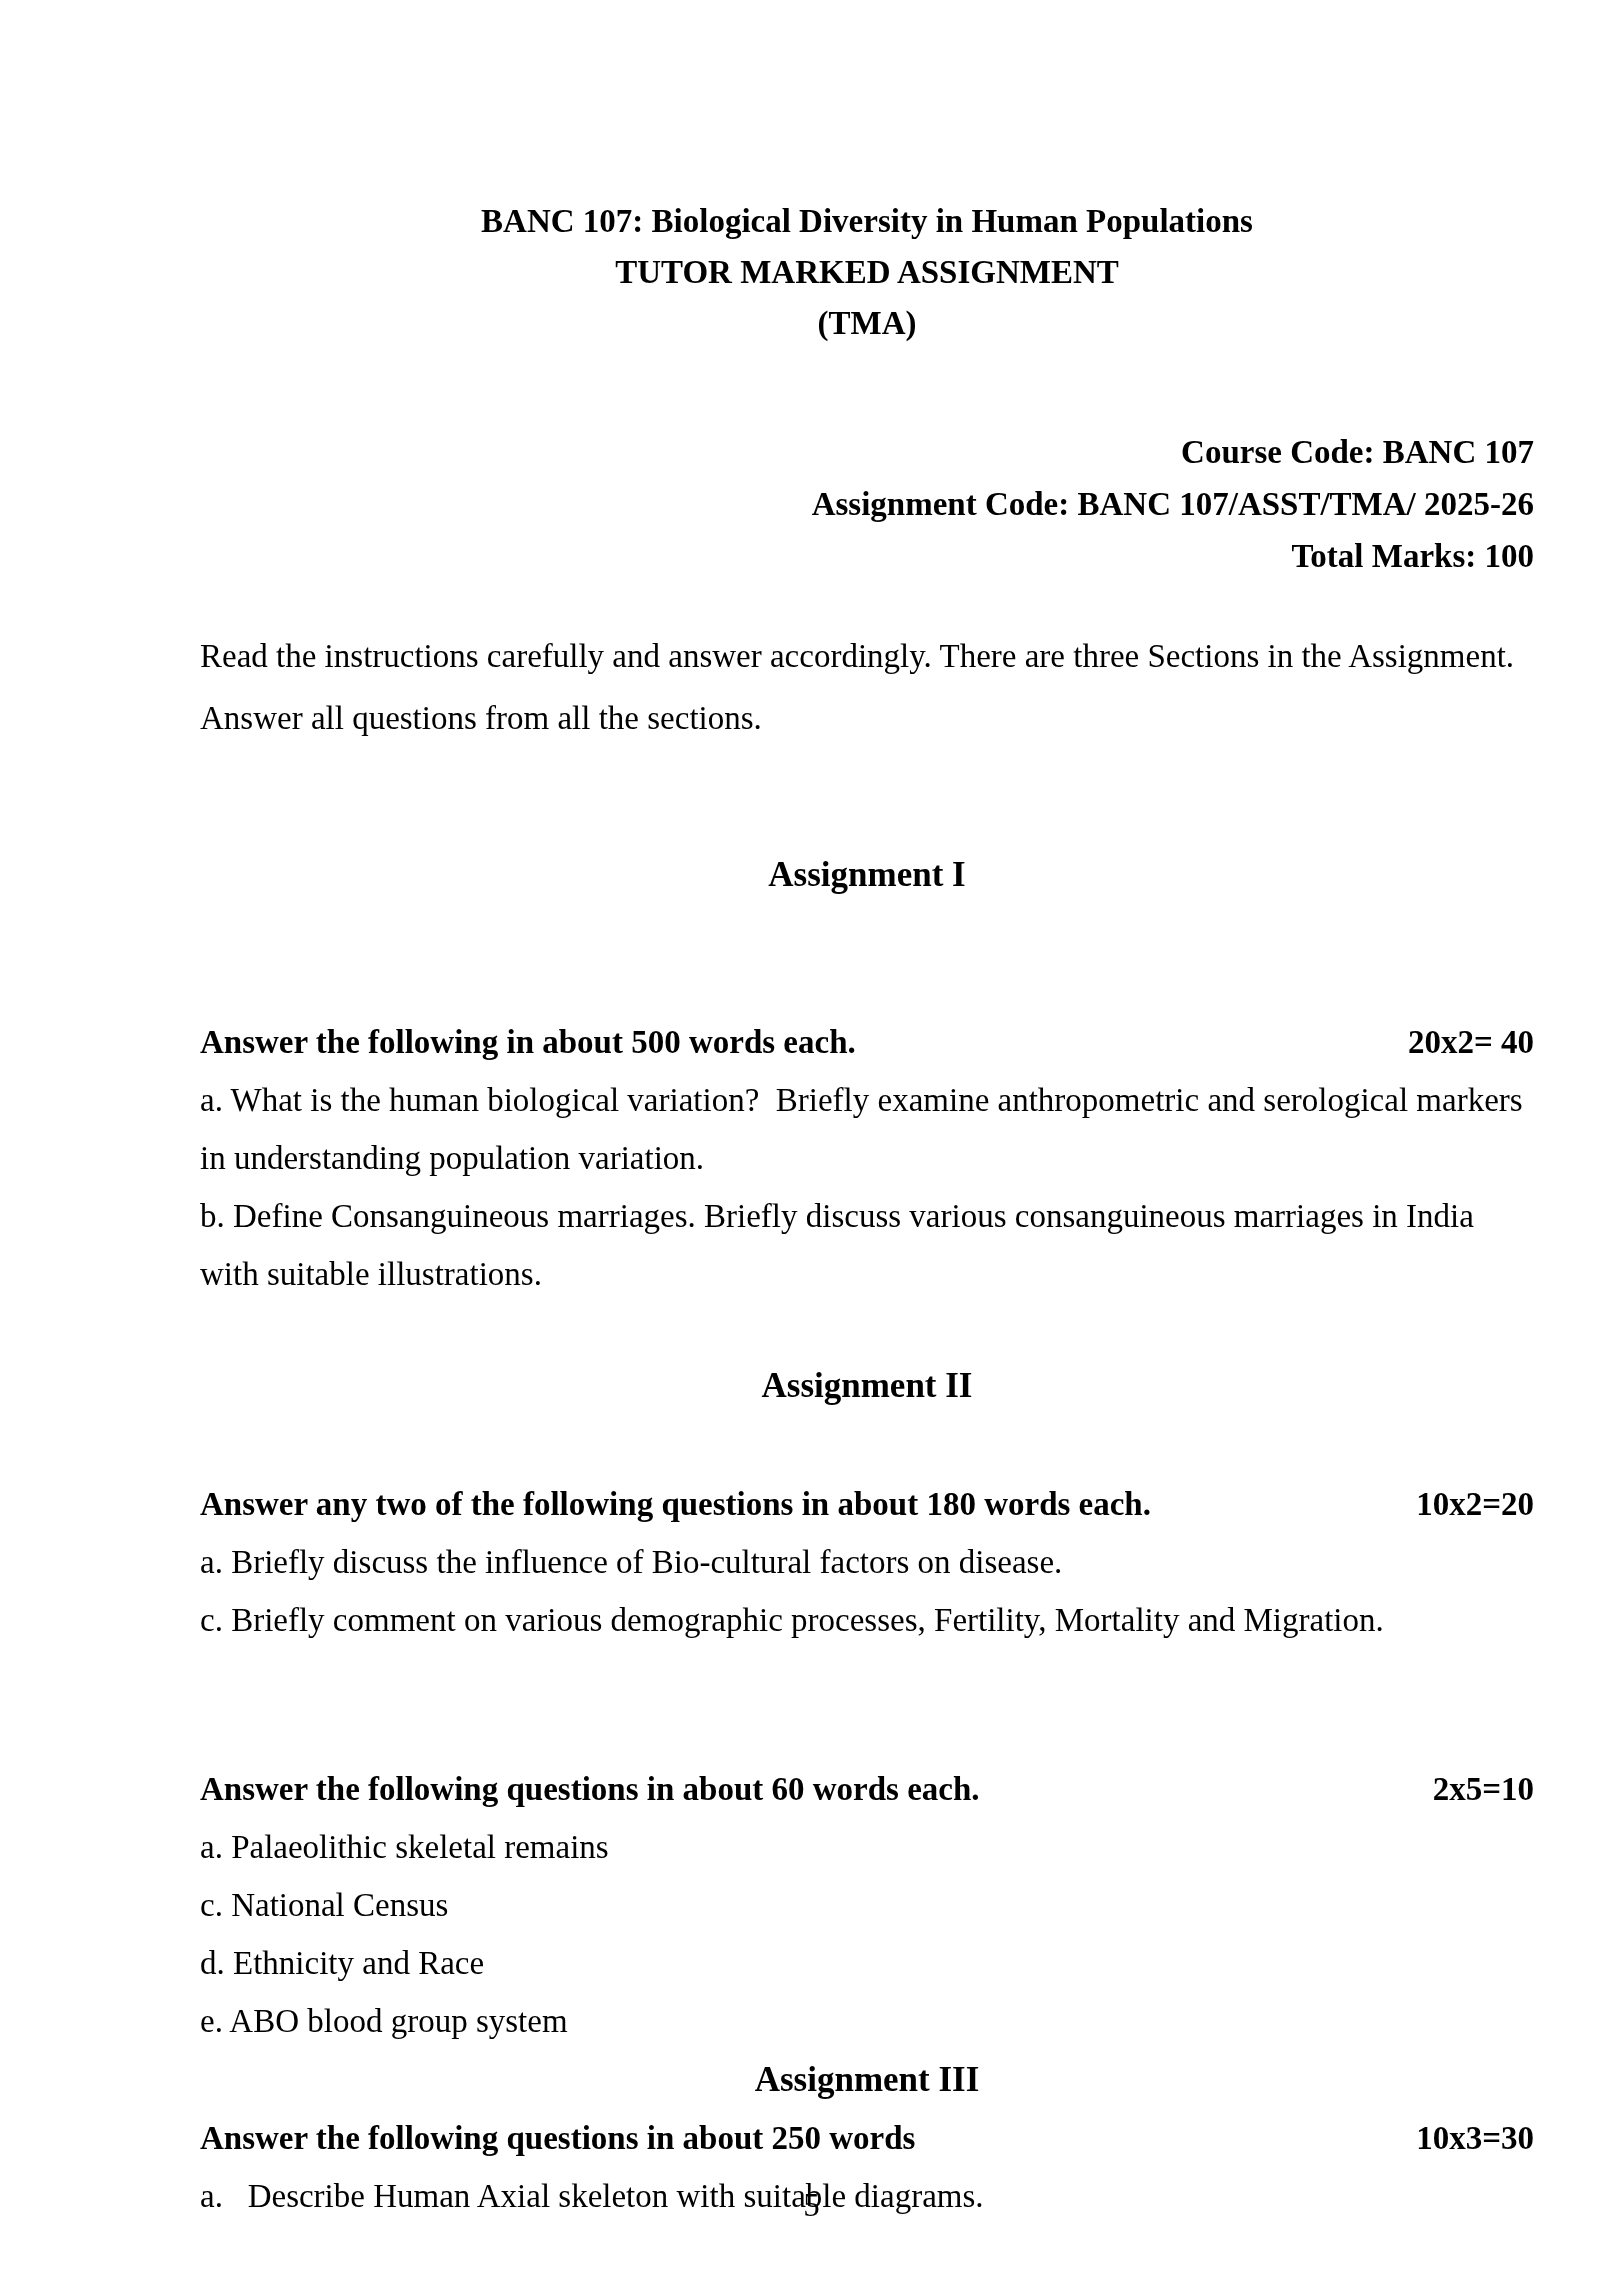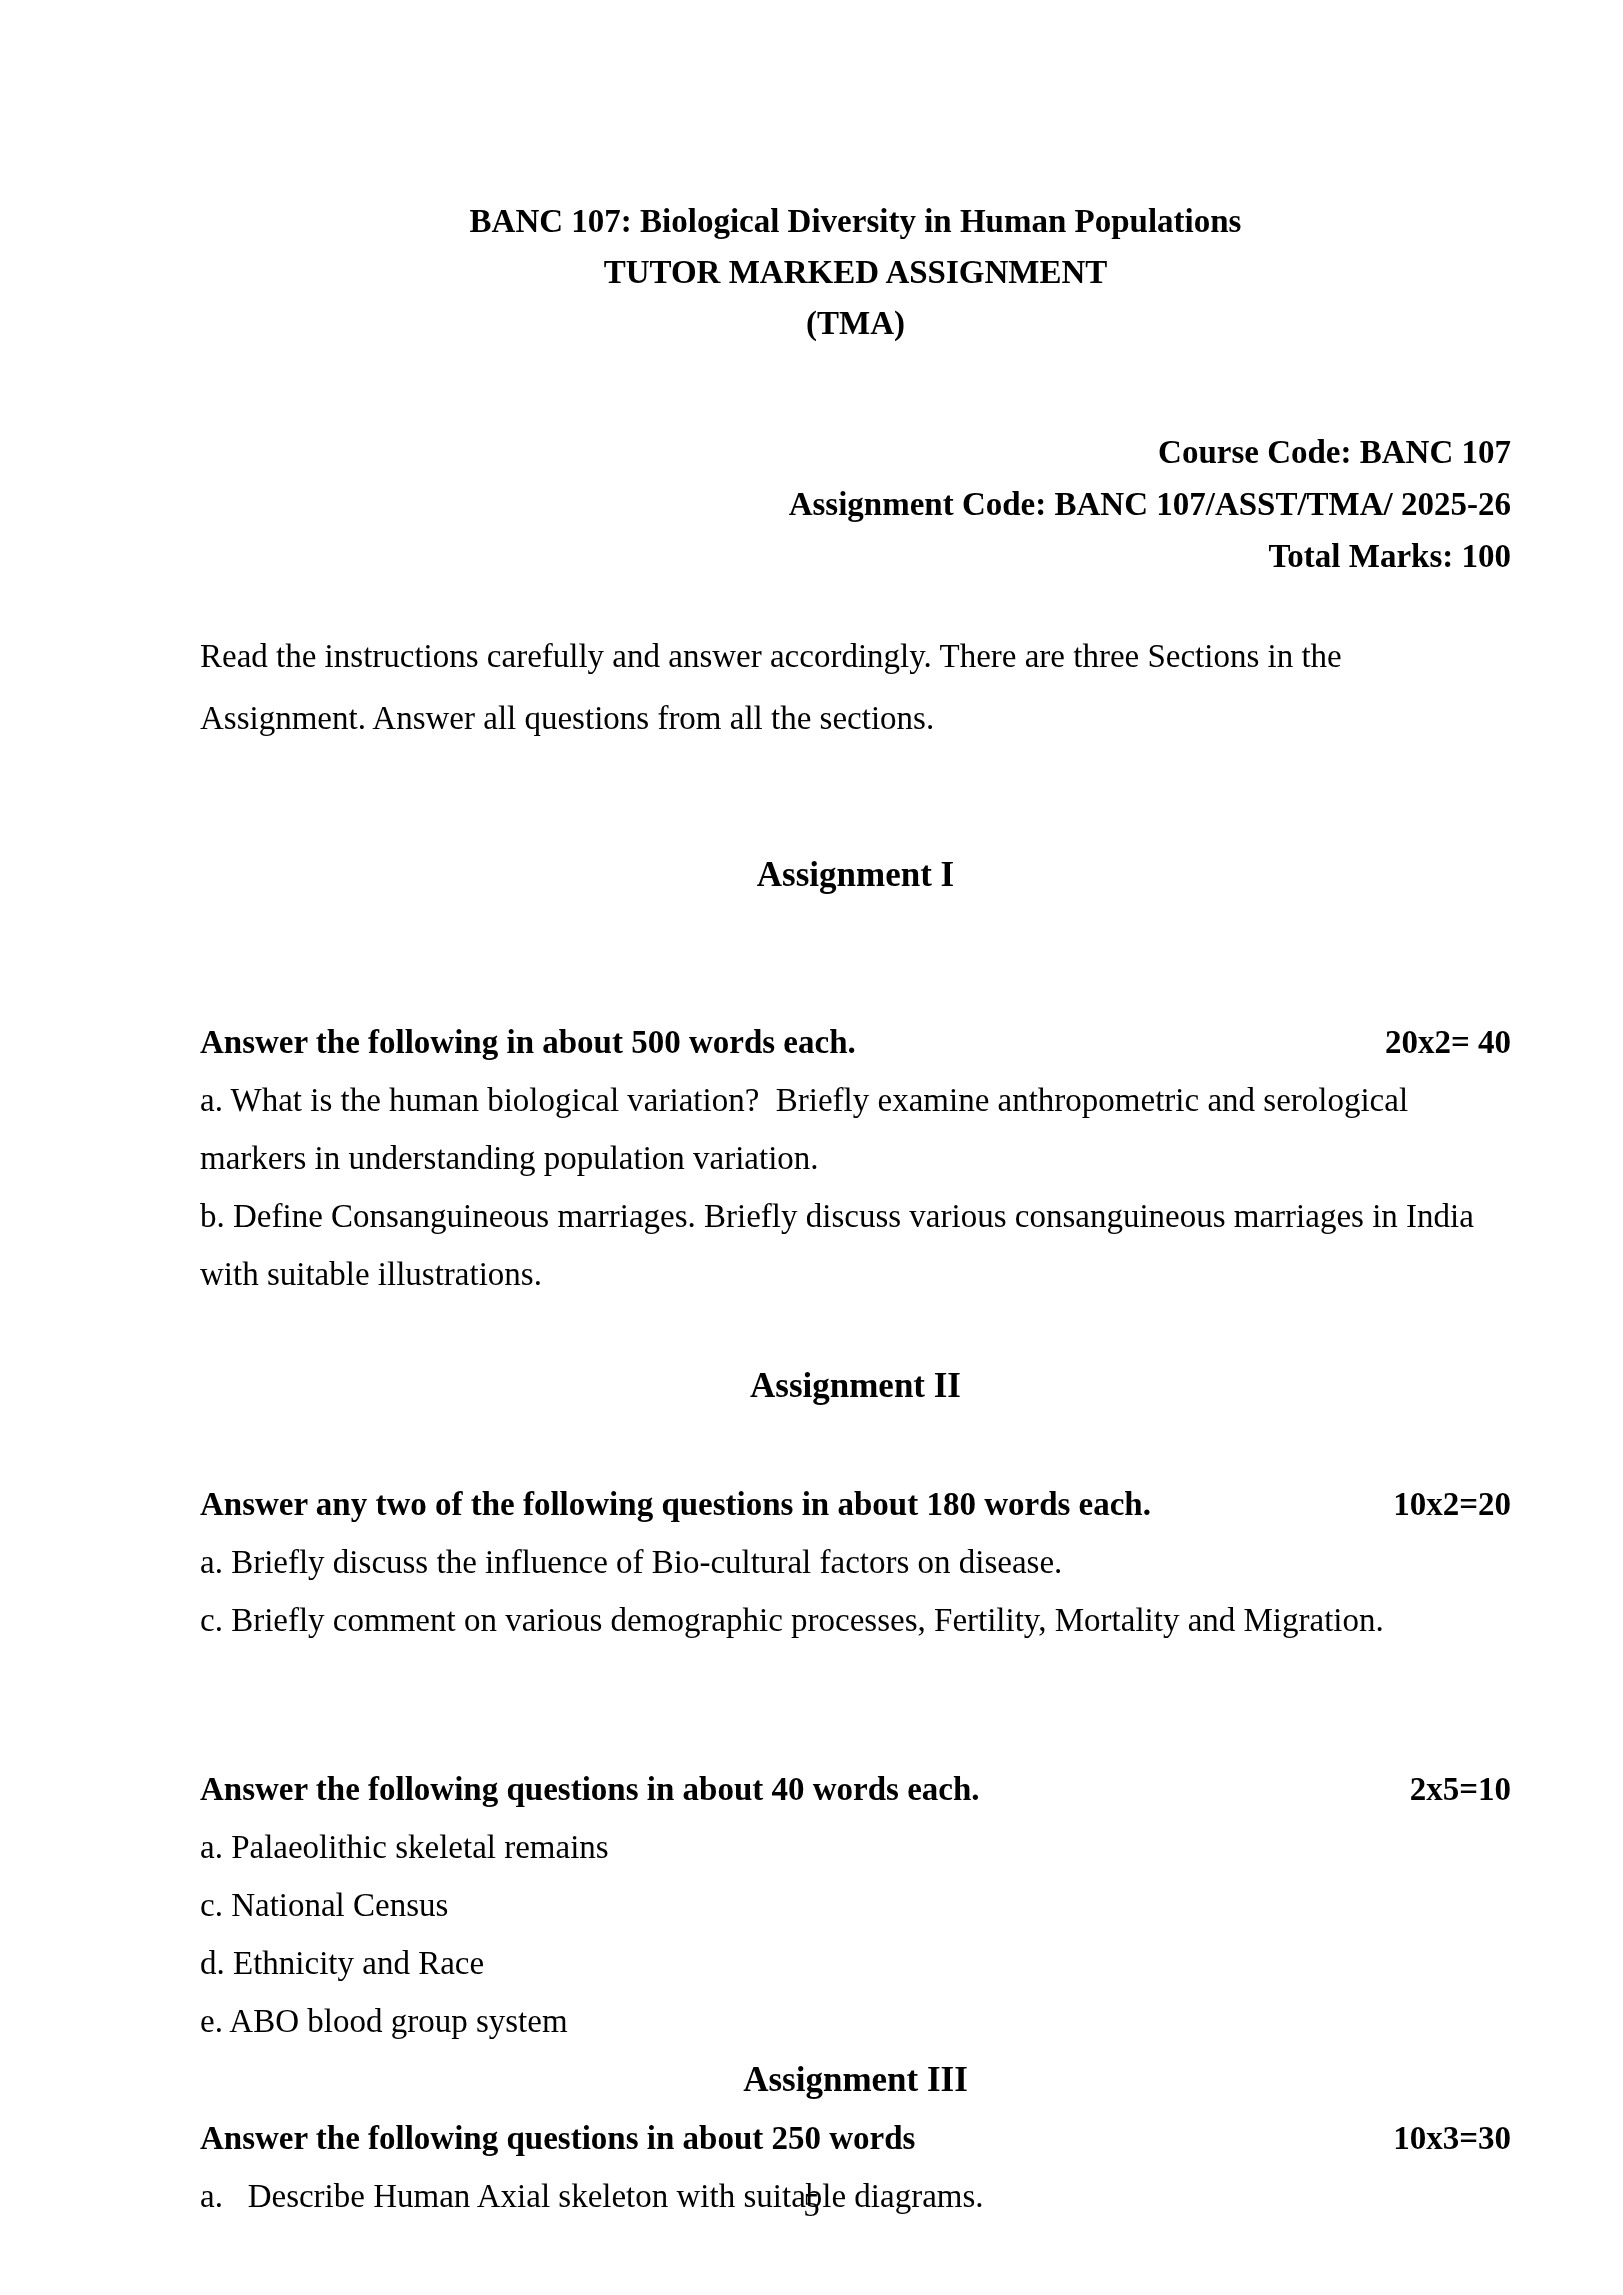--- a/index.html
+++ b/index.html
@@ -10,21 +10,21 @@
   body {
     width: 1623px;
     height: 2295px;
     position: relative;
     font-family: "Liberation Serif", "DejaVu Serif", serif;
     color: #000000;
   }
   .page {
     position: absolute;
     inset: 0;
-    padding: 196px 112px 0 200px;
+    padding: 196px 89px 0 200px;
     box-sizing: border-box;
   }
   .title-block {
     text-align: center;
     font-weight: bold;
     font-size: 33px;
     line-height: 51px;
   }
   .code-block {
     text-align: right;
@@ -113,21 +113,21 @@
 
   <div class="prompt-row prompt-a2">
     <span>Answer any two of the following questions in about 180 words each.</span>
     <span class="marks">10x2=20</span>
   </div>
 
   <div class="question">a. Briefly discuss the influence of Bio-cultural factors on disease.</div>
   <div class="question">c. Briefly comment on various demographic processes, Fertility, Mortality and Migration.</div>
 
   <div class="prompt-row prompt-a2b">
-    <span>Answer the following questions in about 40 words each.</span>
+    <span>Answer the following questions in about 60 words each.</span>
     <span class="marks">2x5=10</span>
   </div>
 
   <div class="question">a. Palaeolithic skeletal remains</div>
   <div class="question">c. National Census</div>
   <div class="question">d. Ethnicity and Race</div>
   <div class="question">e. ABO blood group system</div>
 
   <div class="section-heading heading-a3">Assignment III</div>
 

